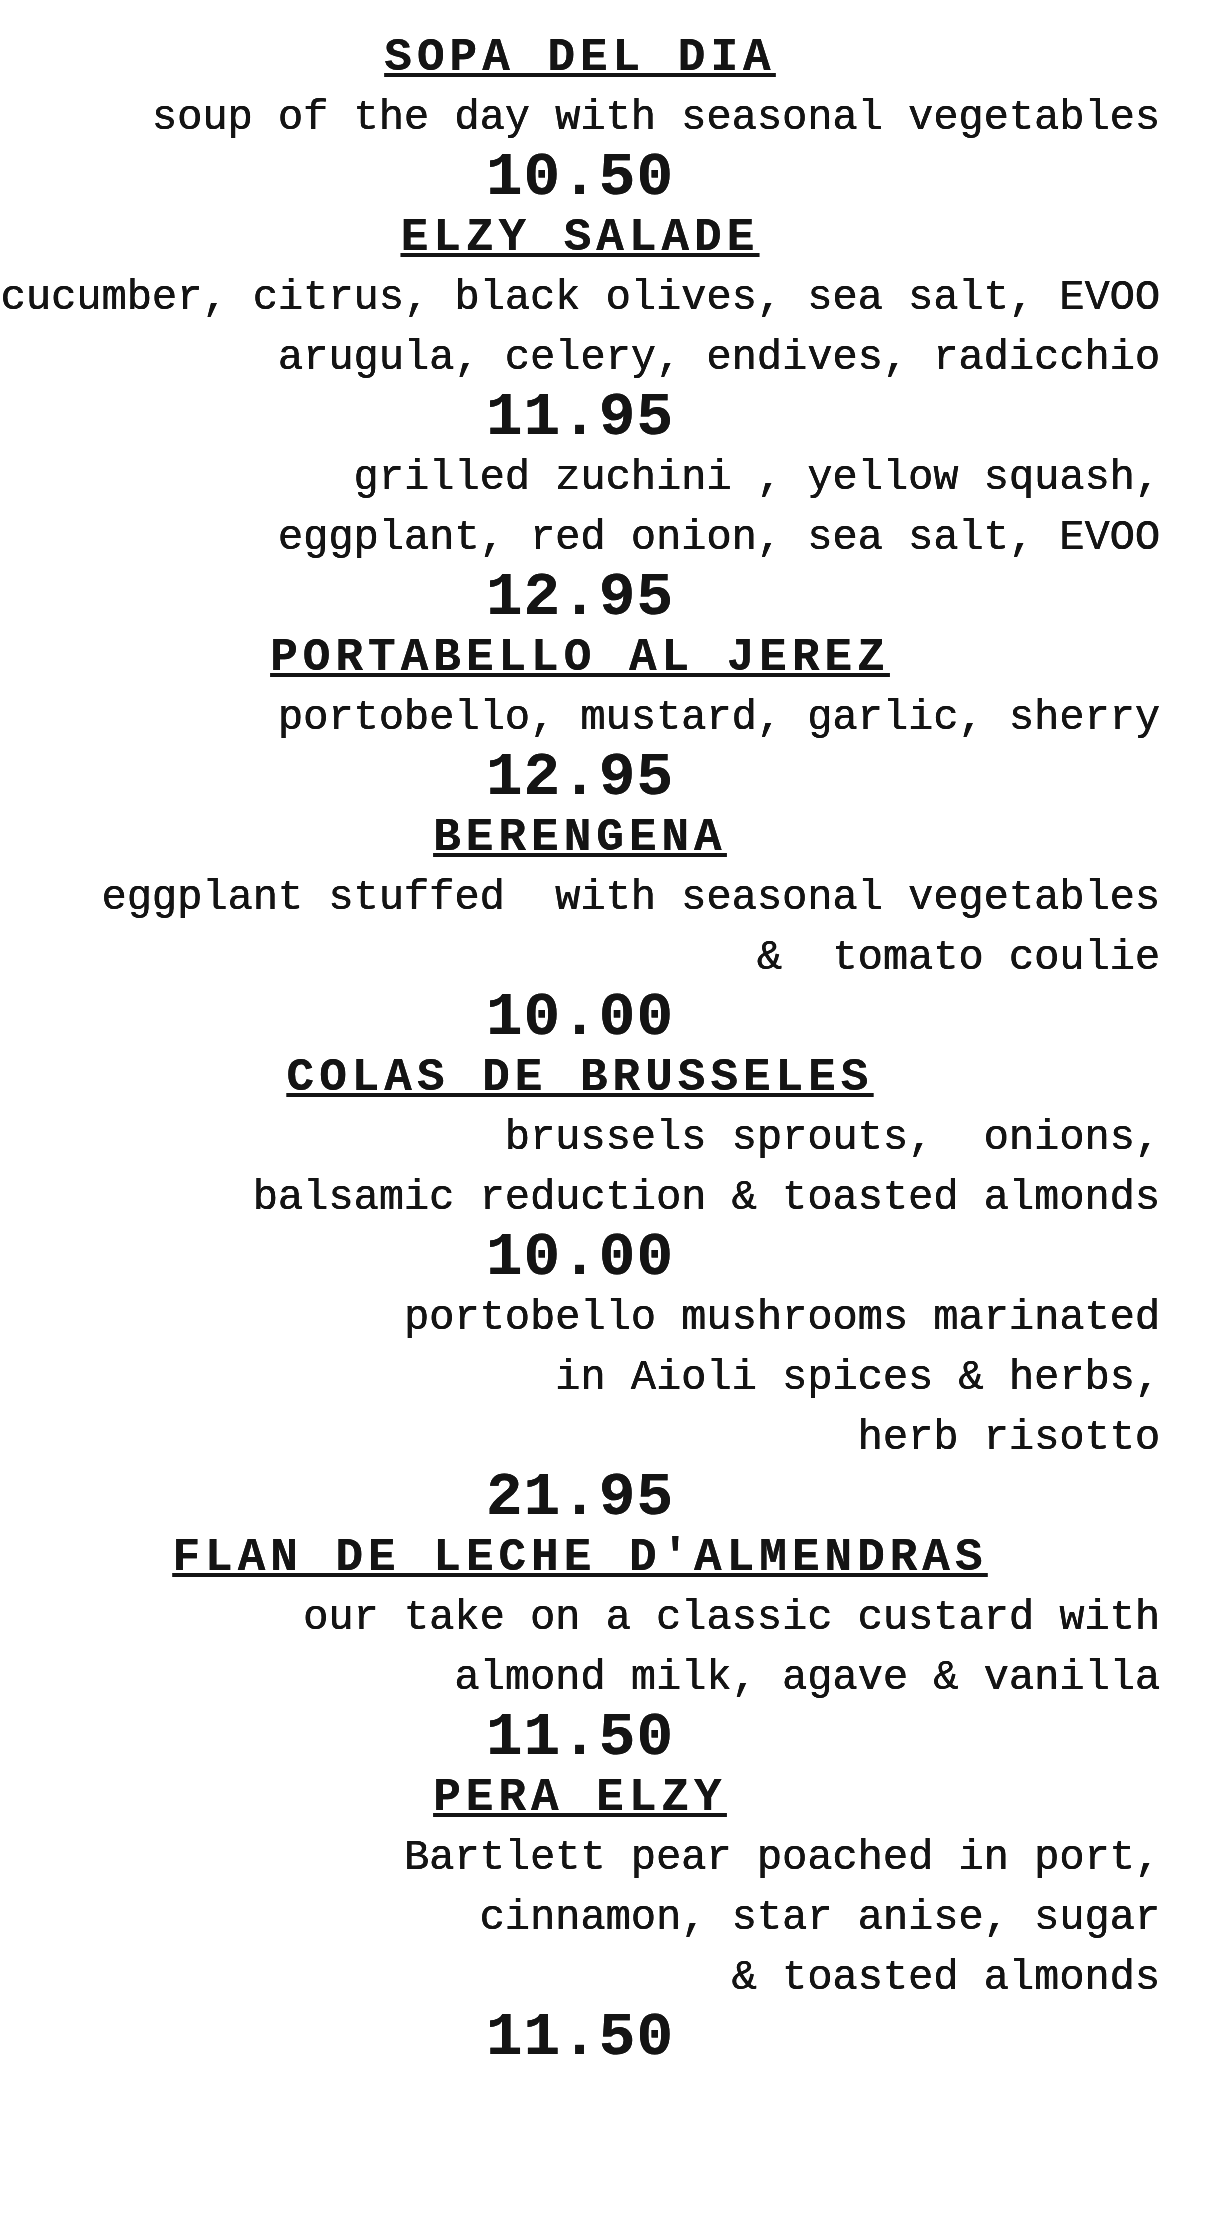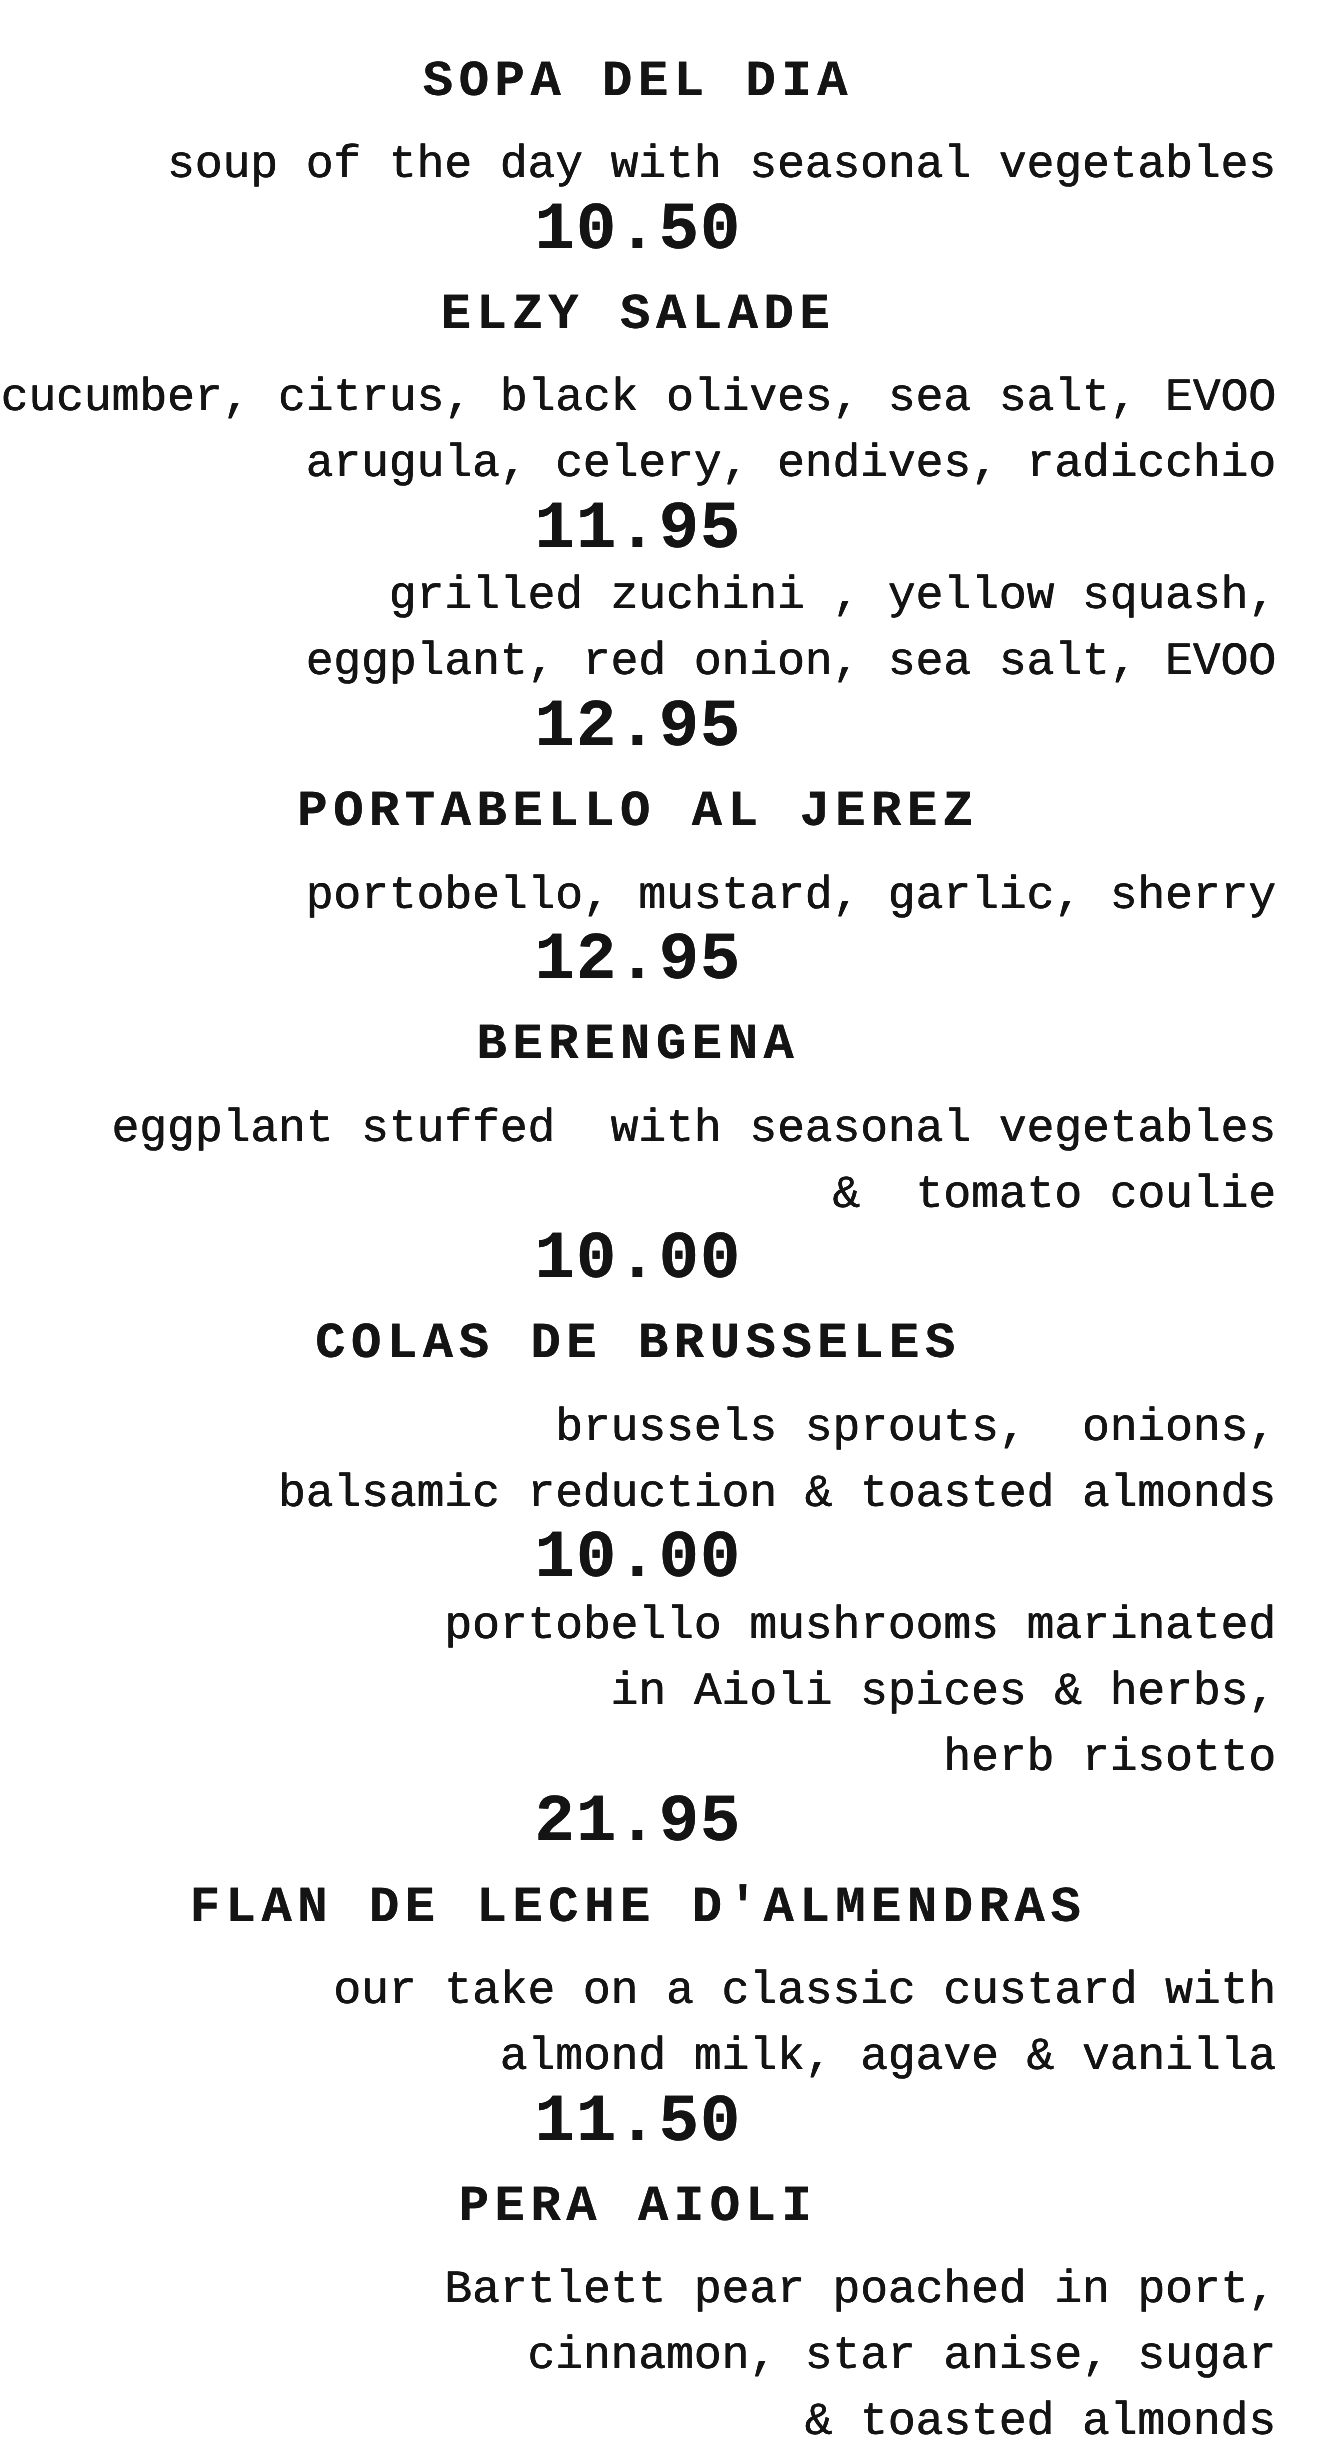--- a/index.html
+++ b/index.html
@@ -17,27 +17,28 @@
   .menu {
     
     width: 1160px;
     padding-top: 28px;
     text-align: center;
   }
   .menu-item {
     margin: 0;
   }
   .item-name {
-    margin: 16px;
+    margin: 0;
     font-size: 46px;
     line-height: 60px;
     font-weight: 700;
     letter-spacing: 5px;
     white-space: pre;
     text-shadow: 0 0 0.5px #141414;
+    text-decoration: underline;
   }
   .item-desc-line {
     font-size: 42px;
     line-height: 60px;
     font-weight: 400;
     white-space: pre; 
     text-shadow: 0 0 0.6px #141414, 0.4px 0 0 #141414;
     text-align: right;
   }
   .item-price {
@@ -116,21 +117,21 @@
   <section class="menu-item">
     <h2 class="item-name">FLAN DE LECHE D'ALMENDRAS</h2>
     <div class="item-desc">
         <div class="item-desc-line">our take on a classic custard with</div>
         <div class="item-desc-line">almond milk, agave &amp; vanilla</div>
       </div>
     <div class="item-price">11.50</div>
   </section>
 
   <section class="menu-item">
-    <h2 class="item-name">PERA AIOLI</h2>
+    <h2 class="item-name">PERA ELZY</h2>
     <div class="item-desc">
         <div class="item-desc-line">Bartlett pear poached in port,</div>
         <div class="item-desc-line">cinnamon, star anise, sugar</div>
         <div class="item-desc-line">&amp; toasted almonds</div>
       </div>
     <div class="item-price">11.50</div>
   </section>
 </main>
 
 </body></html>

